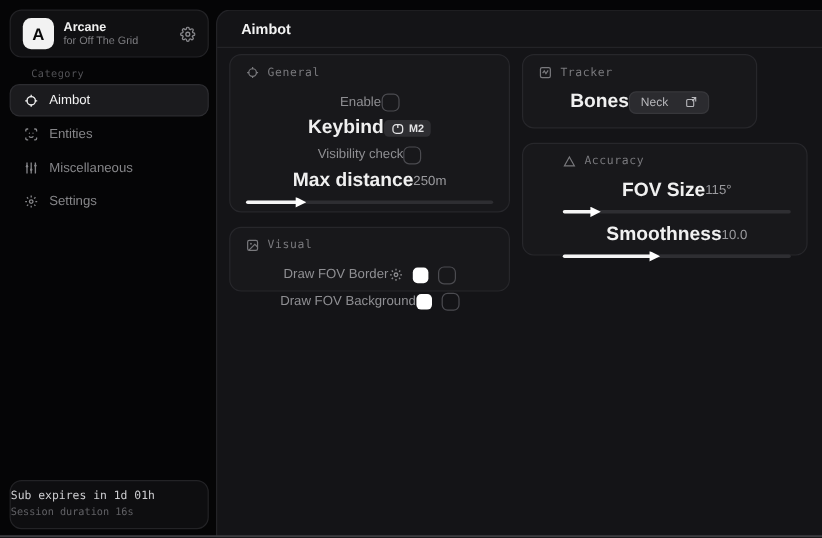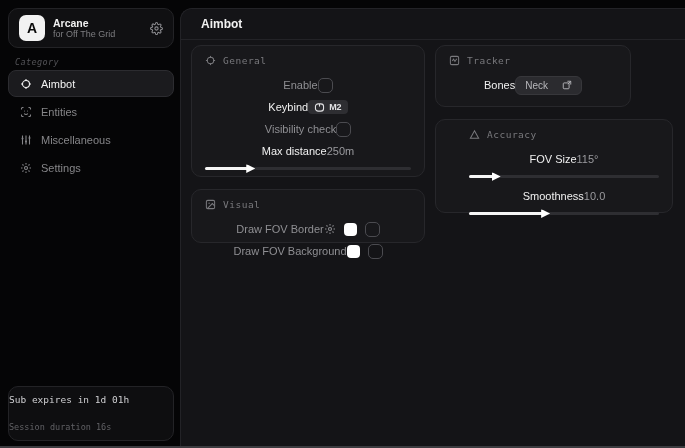--- a/index.html
+++ b/index.html
@@ -23,39 +23,39 @@
     width:26px; height:26px; background:#f2f2f2; border-radius:7px;
     display:flex; align-items:center; justify-content:center;
     color:#0a0a0a; font-weight:bold; font-size:14px; flex-shrink:0;
   }
   .side-header .titles { flex:1; line-height:1.15; }
   .app-title { font-size:10.5px; font-weight:bold; color:#f0f0f0; }
   .app-sub { font-size:9px; color:#7d7d80; }
   .icon-btn { color:#8a8a8e; display:flex; align-items:center; cursor:pointer; }
 
   .category-label {
-    position:absolute; left:15px; top:57px;
-    font-size:8.5px; color:#525256; letter-spacing:.4px;font-style:italic;
+    position:absolute; left:26px; top:57px;
+    font-size:8.5px; color:#525256; letter-spacing:.4px;
   }
   .nav { position:absolute; left:8px; top:70px; width:166px; display:flex; flex-direction:column; gap:1px; }
   .nav-item {
     height:27px; display:flex; align-items:center; gap:9px;
     padding:0 11px; border-radius:8px; border:1px solid transparent;
     color:#868689; font-size:11px; cursor:pointer;
   }
   .nav-item.active { background:#1b1b1e; border-color:#2c2c30; color:#f2f2f2; }
   .nav-item .nicon { display:flex; align-items:center; color:inherit; }
 
   .side-footer {
     position:absolute; left:8px; bottom:7px; width:166px;
     background:#0e0e10; border:1px solid #232326; border-radius:10px;
     padding:7px 0 8px;
   }
   .side-footer .l1 { font-size:9.5px; color:#cfcfd2; }
-  .side-footer .l2 { font-size:8.5px; color:#616165; margin-top:17px; }
+  .side-footer .l2 { font-size:8.5px; color:#616165; margin-top:3px; }
 
   
   .main {
     position:absolute; left:180px; top:8px; width:505px; height:440px;
     background:#141417; border:1px solid #232327;
     border-radius:12px 0 0 0; border-right:none; border-bottom:none;
   }
   .main-header {
     height:31px; display:flex; align-items:center; padding:0 20px;
     border-bottom:1px solid #232327;
@@ -72,21 +72,21 @@
   .card-accuracy  { left:254px; top:110px; width:238px; height:94px;padding-left:33px;  }
 
   .card-header {
     display:flex; align-items:center; gap:7px;
     color:#79797d; font-size:9.5px; letter-spacing:.5px; margin-bottom:8px;
   }
   .card-header .hicon { display:flex; align-items:center; color:#79797d; }
 
   .row { display:flex; align-items:center; justify-content:center; height:22px; }
   .lbl-dim { font-size:11px; color:#8f8f93; }
-  .lbl-strong { font-size:11px; color:#f0f0f0; font-weight:normal; }
+  .lbl-strong { font-size:16px; color:#f0f0f0; font-weight:bold; }
   .val { font-size:11px; color:#9a9a9e; }
 
   .checkbox {
     width:15px; height:15px; border:1.5px solid #4b4b50; border-radius:5px;
     background:transparent; cursor:pointer; flex-shrink:0;
   }
   .swatch { width:13px; height:13px; border-radius:4px; background:#ffffff; cursor:pointer; }
   .row-controls { display:flex; align-items:center; gap:8px; }
 
   .keybind-badge {

